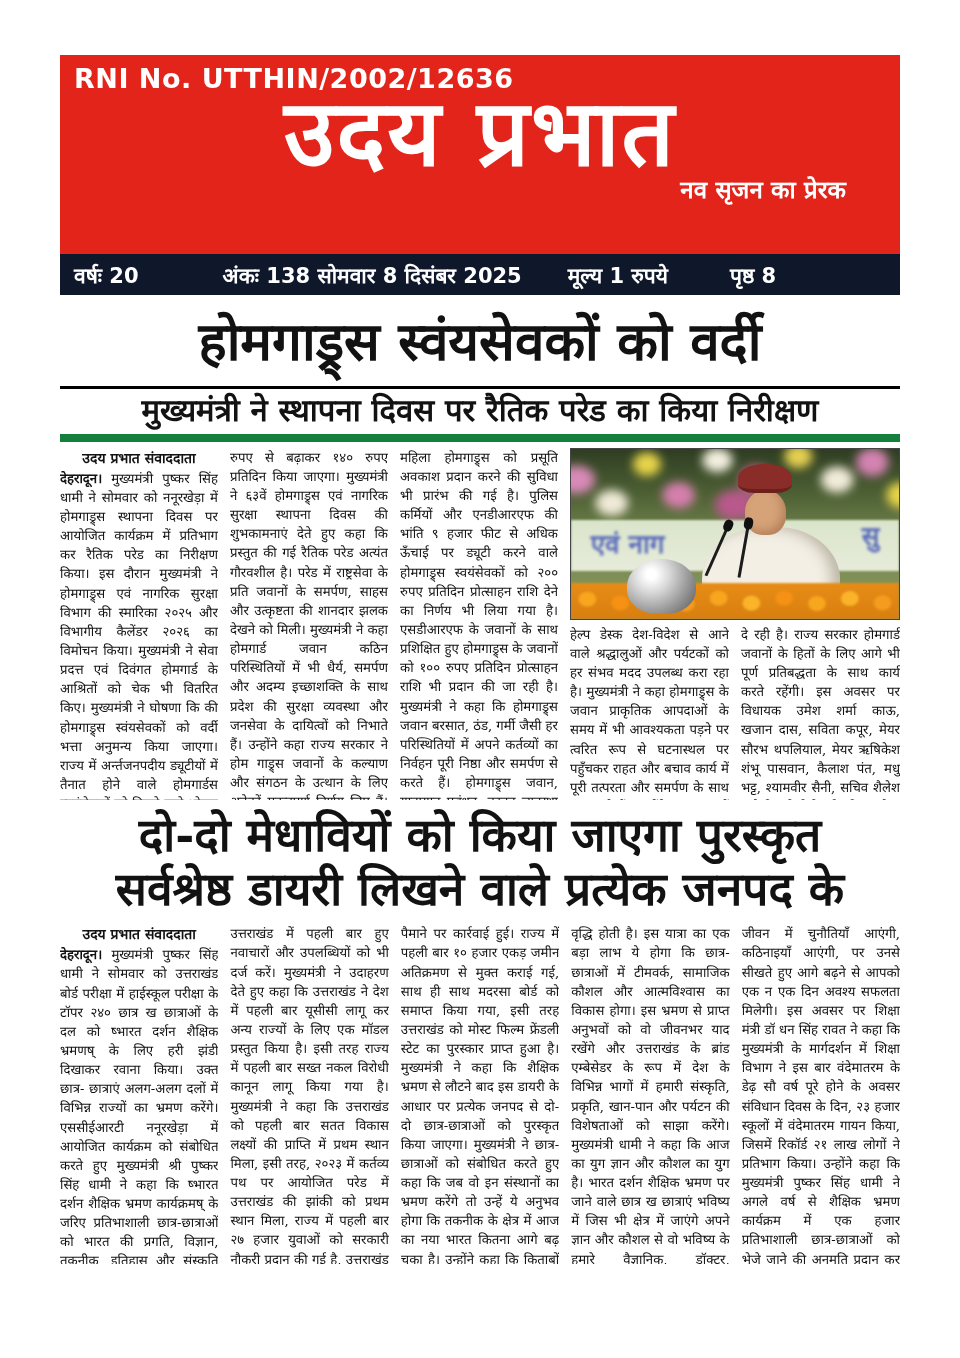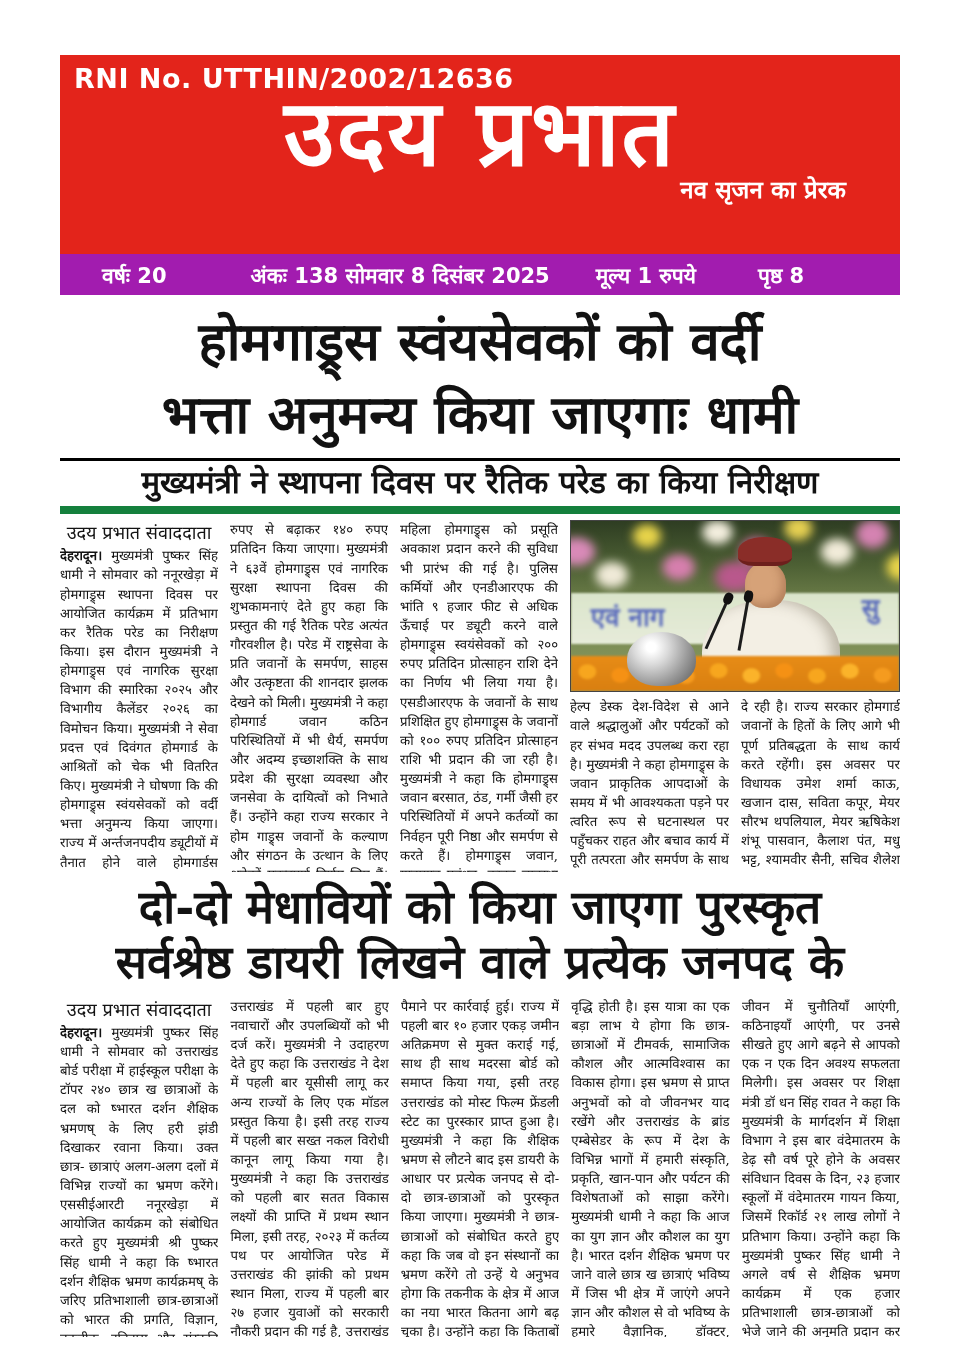--- a/index.html
+++ b/index.html
@@ -9,34 +9,34 @@
 
   
   .masthead { background:#e3241b; color:#fff; height:196px; padding:6px 14px 4px 14px; position:relative; }
   .masthead-top { display:flex; justify-content:space-between; align-items:flex-start; }
   .edition { font-size:30px; font-weight:bold; font-style:italic; border-top:2px solid #fff; border-bottom:2px solid #fff; padding:0 6px 2px 2px; line-height:1.15; }
   .rni { font-size:27px; font-weight:bold; letter-spacing:.5px; margin-top:2px; }
   .np-title { font-size:92px; font-weight:bold; text-align:center; line-height:1.0; margin-top:-6px; letter-spacing:2px; font-family:"DejaVu Sans","Liberation Sans",sans-serif; }
   .tagline { font-size:24px; font-weight:bold; text-align:right; padding-right:40px; margin-top:-8px; }
 
   
-  .dateline { background:#a21caf; color:#fff; height:44px; display:flex; align-items:center; font-weight:bold; font-size:21px; border-top:3px solid #e3241b;padding-left:28px; }
+  .dateline { background:#0f172a; color:#fff; height:44px; display:flex; align-items:center; font-weight:bold; font-size:21px; border-top:3px solid #e3241b; }
   .dl-year { margin-left:14px; }
   .dl-issue { margin-left:84px; }
   .dl-price { margin-left:46px; }
   .dl-pages { margin-left:62px; }
 
   
   .headline1 { font-size:53px; font-weight:bold; text-align:center; line-height:1.37; margin-top:10px; font-family:"DejaVu Serif","Liberation Serif",serif; }
   .subhead-wrap { border-top:3px solid #000; border-bottom:8px solid #15803d; margin-top:8px; padding:4px 0 7px 0; }
   .subhead { font-size:31px; font-weight:bold; text-align:center; line-height:1.1; }
   .headline2 { font-size:46px; font-weight:bold; text-align:center; line-height:1.18; margin-top:8px; font-family:"DejaVu Serif","Liberation Serif",serif; }
 
   
-  .byline { font-size:18px; font-weight:normal; text-align:center; margin-bottom:2px; }
+  .byline { font-size:14px; font-weight:bold; text-align:center; margin-bottom:2px; }
   .col-text { font-size:13.2px; line-height:1.45; text-align:justify; font-family:"DejaVu Serif","Liberation Serif",serif; }
   .col-text b { font-weight:bold; }
 
   .article1 { display:flex; gap:12px; margin-top:6px; height:352px; overflow:hidden; }
   .a1-left { flex:0 0 498px; display:flex; gap:12px; }
   .a1-left .col { flex:1 1 0; overflow:hidden; }
   .a1-right { flex:1 1 auto; display:flex; flex-direction:column; }
   .a1-right-cols { display:flex; gap:12px; margin-top:5px; flex:1; overflow:hidden; }
   .a1-right-cols .col { flex:1 1 0; overflow:hidden; }
 
@@ -101,21 +101,20 @@
 
   <div class="dateline">
     <span class="dl-year">वर्षः  20</span>
     <span class="dl-issue">अंकः  138 सोमवार 8 दिसंबर 2025</span>
     <span class="dl-price">मूल्य 1 रुपये</span>
     <span class="dl-pages">पृष्ठ 8</span>
   </div>
 
   <div class="headline1">
     <div>होमगाड्र्स स्वंयसेवकों को वर्दी</div>
-    <div>भत्ता अनुमन्य किया जाएगाः धामी</div>
   </div>
 
   <div class="subhead-wrap">
     <div class="subhead">मुख्यमंत्री ने स्थापना दिवस पर रैतिक परेड का किया निरीक्षण</div>
   </div>
 
   <div class="article1">
     <div class="a1-left">
       <div class="col">
         <div class="byline">उदय प्रभात संवाददाता</div>

